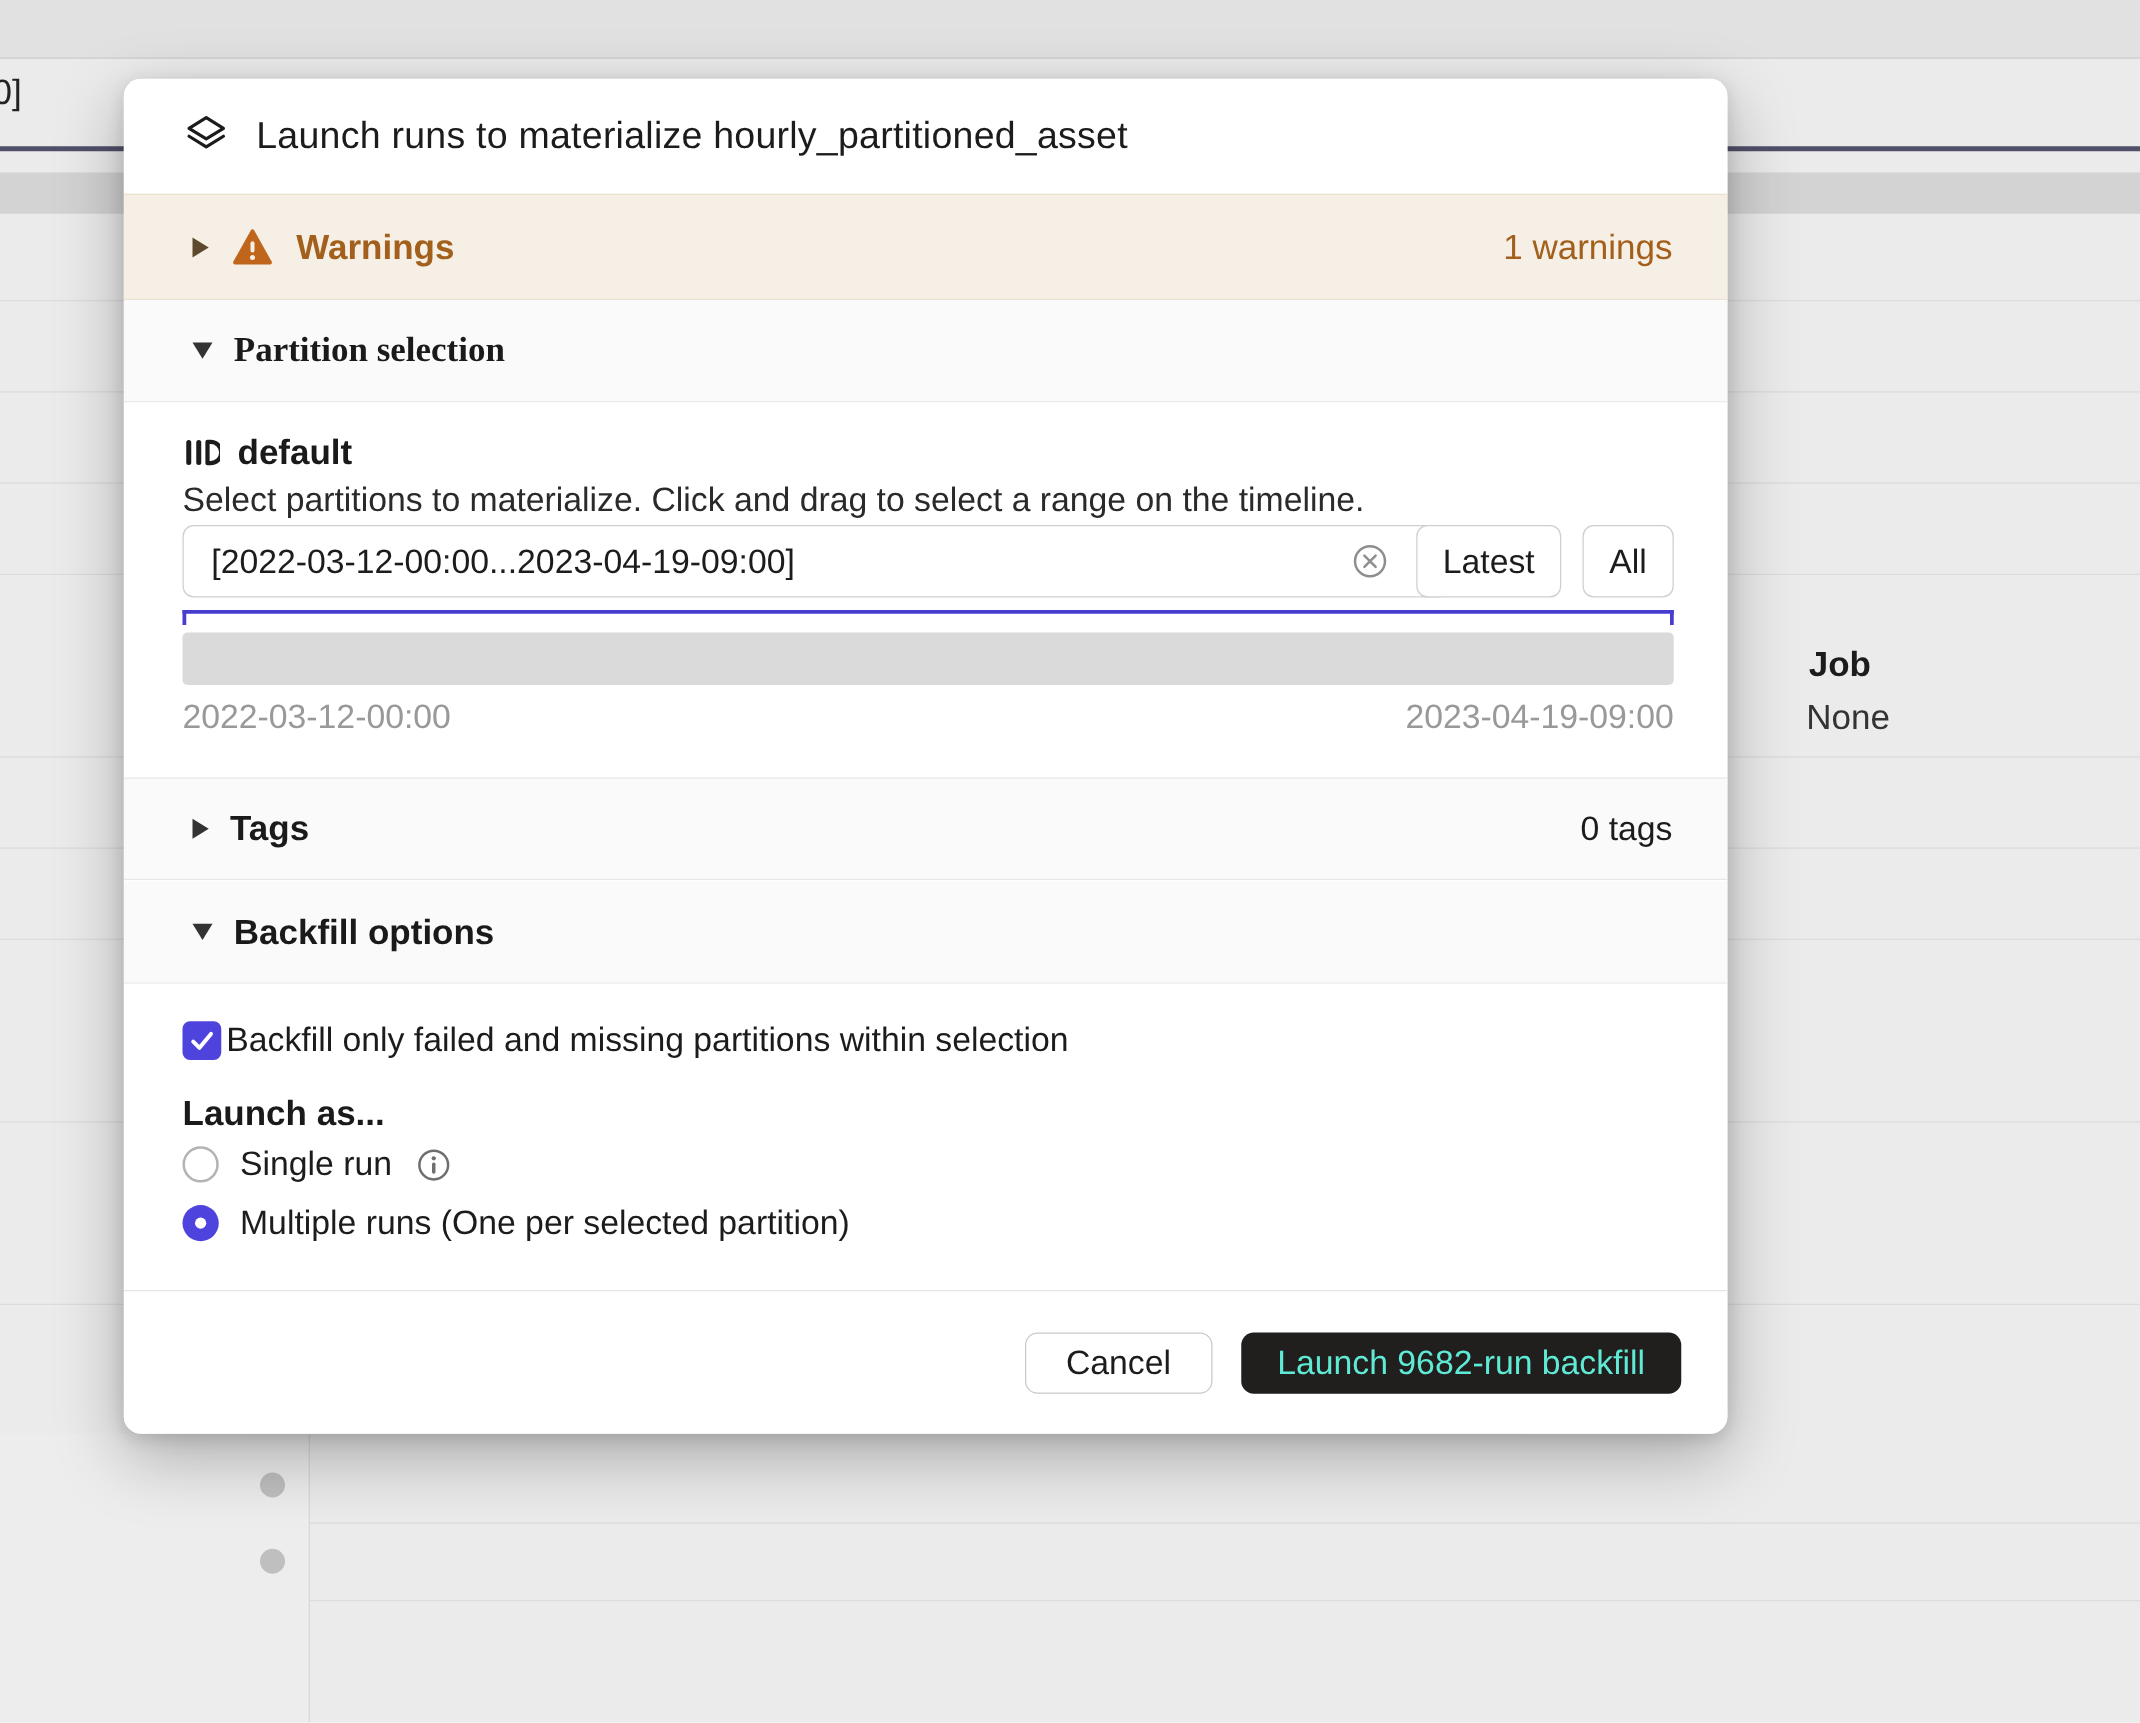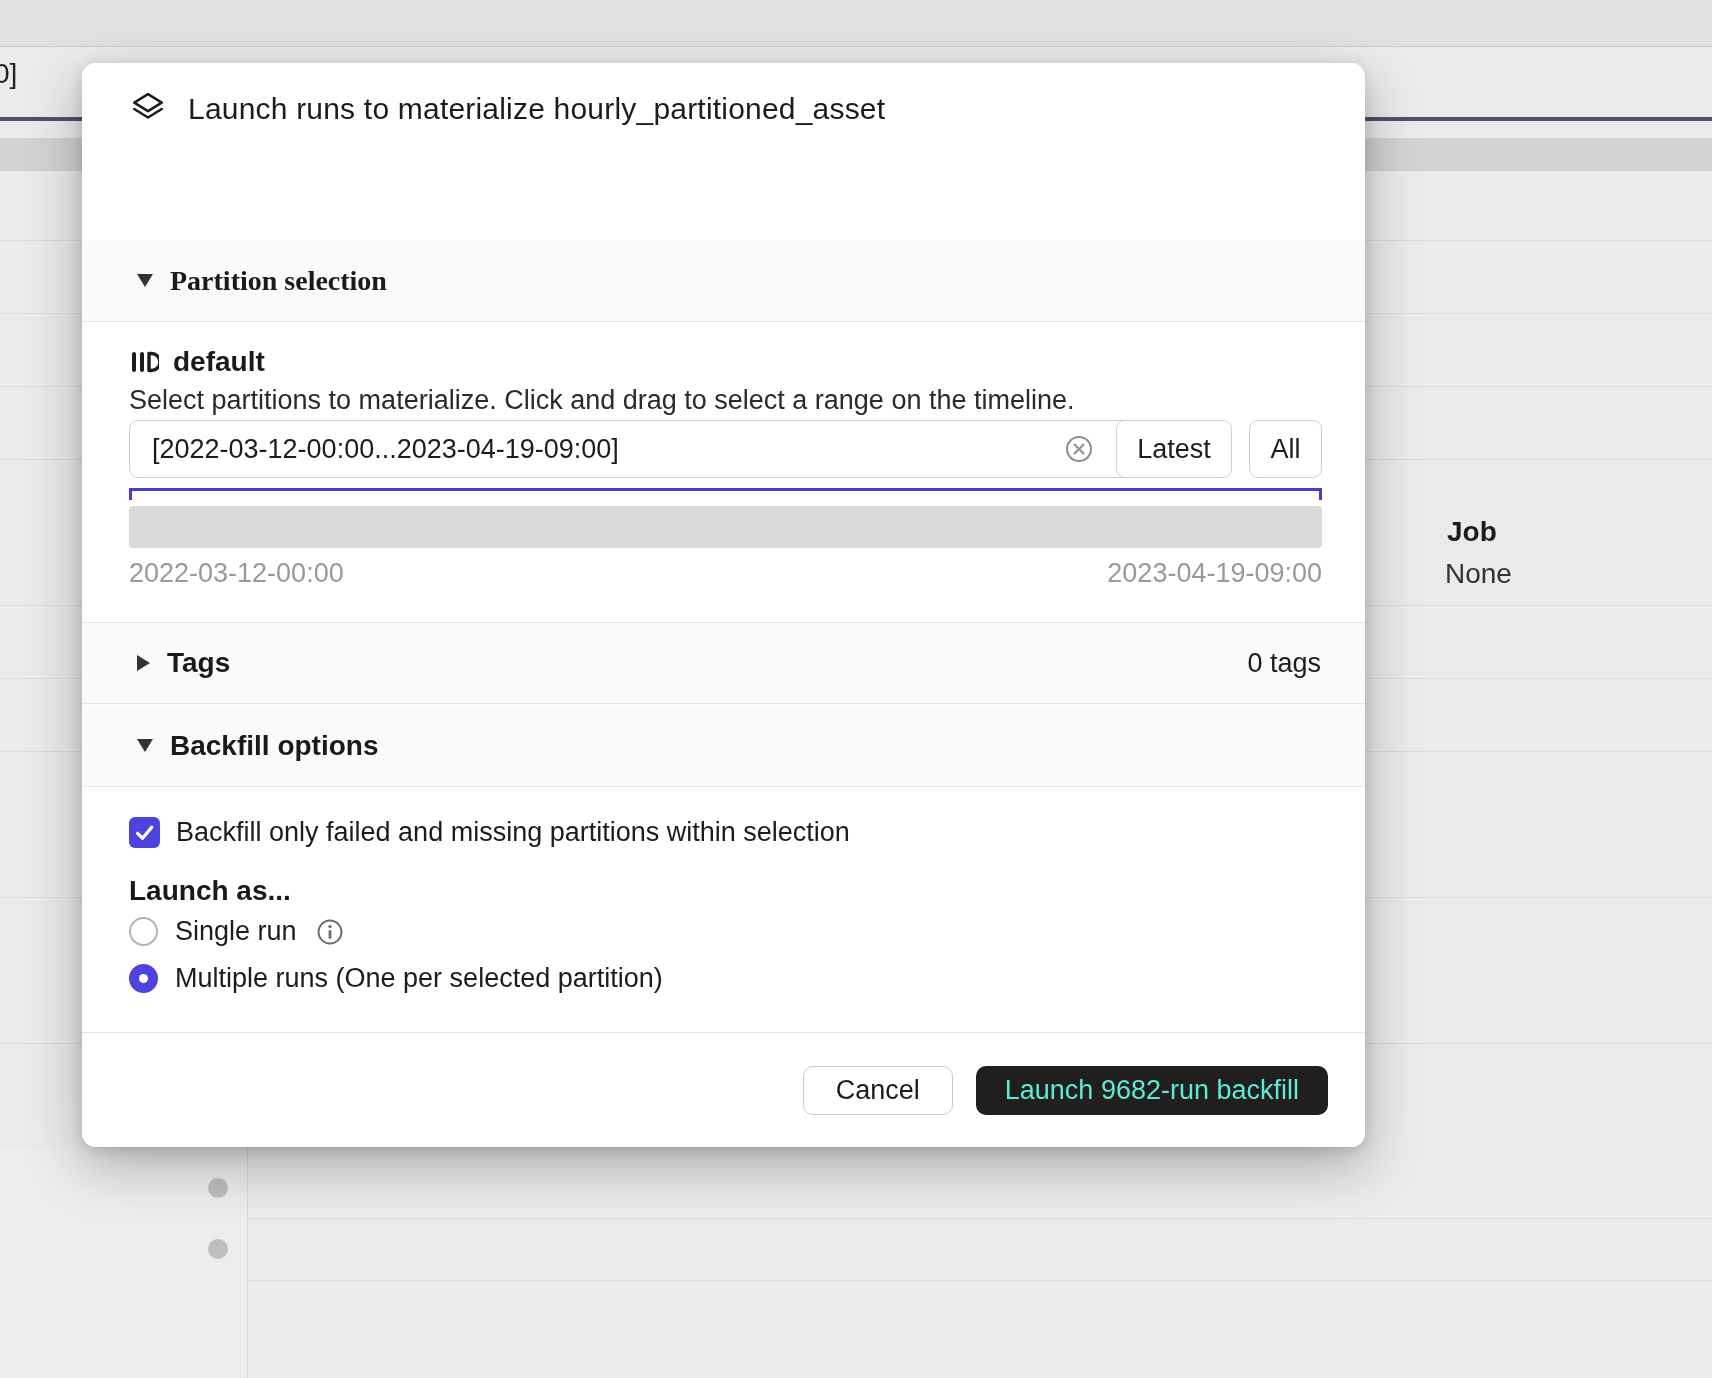--- a/index.html
+++ b/index.html
@@ -19,21 +19,21 @@
   .bg-darkline { position:absolute; left:0; top:117px; width:100%; height:4px; background:#50506a; }
   .bg-band-header { position:absolute; left:0; top:138px; width:100%; height:33px; background:#d3d3d3; }
   .bg-rowline { position:absolute; left:0; width:100%; height:1px; background:#dcdcdc; }
   .bg-job-label { position:absolute; left:1447px; top:516px; font-size:28px; font-weight:700; color:#1c1c1c; }
   .bg-job-value { position:absolute; left:1445px; top:558px; font-size:28px; color:#333; }
   .bg-left-col { position:absolute; left:0; top:1147px; width:248px; height:231px; background:#ededed; border-right:1px solid #d8d8d8; }
   .bg-dot { position:absolute; width:20px; height:20px; border-radius:50%; background:#bfbfbf; }
 
   
   .modal {
-    position:absolute; left:82px; top:63px; width:1283px; height:1084px;
+    position:absolute; left:99px; top:63px; width:1283px; height:1084px;
     background:#ffffff; border-radius:14px;
     box-shadow:0 18px 55px rgba(0,0,0,0.28), 0 4px 14px rgba(0,0,0,0.12);
     overflow:hidden;
   }
   .modal-header { position:absolute; left:0; top:0; width:100%; height:92px; display:flex; align-items:center; padding-left:48px; gap:22px; background:#fff; }
   .modal-title { font-size:30px; font-weight:500; color:#1c1c1c; letter-spacing:0.2px; }
 
   .warnings-row {
     position:absolute; left:0; top:92px; width:100%; height:85px;
     background:#f6efe5; border-top:1px solid #ece2d2; border-bottom:1px solid #ece2d2;
@@ -76,21 +76,21 @@
   .range-bracket {
     position:absolute; left:47px; top:166px; width:1193px; height:12px;
     border-top:3px solid #473dce; border-left:3px solid #473dce; border-right:3px solid #473dce;
   }
   .timeline-bar { position:absolute; left:47px; top:184px; width:1193px; height:42px; background:#dadada; border-radius:4px; cursor:pointer; }
   .range-label { position:absolute; top:236px; font-size:27px; color:#999; }
   .range-label.start { left:47px; }
   .range-label.end { right:43px;margin-left:40px; }
 
   .content-2 { position:absolute; left:0; top:724px; width:100%; height:245px; background:#fff; }
-  .check-row { position:absolute; left:47px; top:30px; display:flex; align-items:center; gap:16px; cursor:pointer; }
+  .check-row { position:absolute; left:47px; top:30px; display:flex; align-items:center; gap:4px; cursor:pointer; }
   .checkbox { width:31px; height:31px; border-radius:6px; background:#4f43dd; display:flex; align-items:center; justify-content:center; }
   .check-label { font-size:27px; color:#1c1c1c; }
   .launch-as { position:absolute; left:47px; top:88px; font-size:28px; font-weight:700; color:#1a1a1a; }
   .radio-row { position:absolute; left:47px; display:flex; align-items:center; gap:17px; cursor:pointer; }
   .radio { width:29px; height:29px; border-radius:50%; background:#fff; border:2px solid #b3b3b3; }
   .radio.checked { border:none; background:#4f43dd; position:relative; }
   .radio.checked::after { content:""; position:absolute; left:10px; top:10px; width:9px; height:9px; border-radius:50%; background:#fff; }
   .radio-label { font-size:27px; color:#1c1c1c; }
 
   .modal-footer {
@@ -145,20 +145,32 @@
     <div class="modal-header">
       <span class="icon">
         <svg width="36" height="36" viewBox="0 0 34 34" fill="none">
           <path d="M17 3 L30 11 L17 19 L4 11 Z" stroke="#1c1c1c" stroke-width="2.4" stroke-linejoin="round"></path>
           <path d="M4 17 L17 25 L30 17" stroke="#1c1c1c" stroke-width="2.4" stroke-linejoin="round" stroke-linecap="round"></path>
         </svg>
       </span>
       <span class="modal-title">Launch runs to materialize hourly_partitioned_asset</span>
     </div>
 
+    <div class="warnings-row">
+      <span class="tri-right"></span>
+      <span class="icon">
+        <svg width="32" height="30" viewBox="0 0 32 30" fill="none">
+          <path d="M16 2 L30 27 H2 Z" fill="#bf651c" stroke="#bf651c" stroke-width="3" stroke-linejoin="round"></path>
+          <rect x="14.4" y="10" width="3.2" height="9" rx="1.6" fill="#f6efe5"></rect>
+          <circle cx="16" cy="23" r="2" fill="#f6efe5"></circle>
+        </svg>
+      </span>
+      <span class="warnings-label">Warnings</span>
+      <span class="warnings-count">1 warnings</span>
+    </div>
 
     <div class="section-row" style="top:177px;font-family:Liberation Serif, serif;">
       <span class="tri-down"></span>
       <span class="section-label">Partition selection</span>
     </div>
 
     <div class="content-1">
       <div class="dim-row">
         <span class="icon">
           <svg width="30" height="30" viewBox="0 0 30 30" fill="none">

